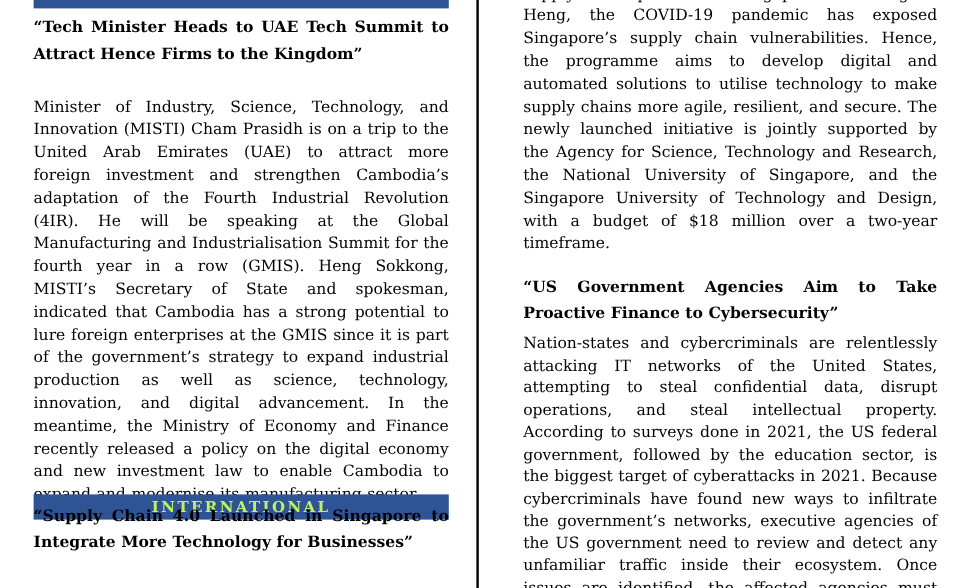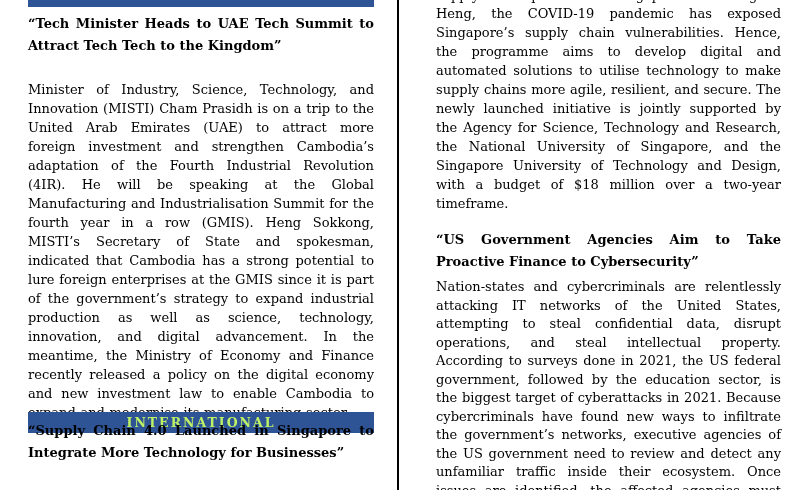--- a/index.html
+++ b/index.html
@@ -58,21 +58,21 @@
 </style>
 </head>
 <body>
 
 <div class="page">
 
   <div class="col col-left">
 
     <div class="top-bar"></div>
 
-    <h1 class="headline abs" style="top:13px;">“Tech Minister Heads to UAE Tech Summit to Attract Tech Tech to the Kingdom”</h1>
+    <h1 class="headline abs" style="top:13px;">“Tech Minister Heads to UAE Tech Summit to Attract Hence Firms to the Kingdom”</h1>
 
     <p class="body-text abs" style="top:80px;">Minister of Industry, Science, Technology, and Innovation (MISTI) Cham Prasidh is on a trip to the United Arab Emirates (UAE) to attract more foreign investment and strengthen Cambodia’s adaptation of the Fourth Industrial Revolution (4IR). He will be speaking at the Global Manufacturing and Industrialisation Summit for the fourth year in a row (GMIS). Heng Sokkong, MISTI’s Secretary of State and spokesman, indicated that Cambodia has a strong potential to lure foreign enterprises at the GMIS since it is part of the government’s strategy to expand industrial production as well as science, technology, innovation, and digital advancement. In the meantime, the Ministry of Economy and Finance recently released a policy on the digital economy and new investment law to enable Cambodia to expand and modernise its manufacturing sector.</p>
 
 
     <div class="section-banner" style="top:412px;">INTERNATIONAL</div>
 
     <h2 class="headline abs" style="top:420px;">“Supply Chain 4.0 Launched in Singapore to Integrate More Technology for Businesses”</h2>
   </div>
 
   <div class="divider"></div>

